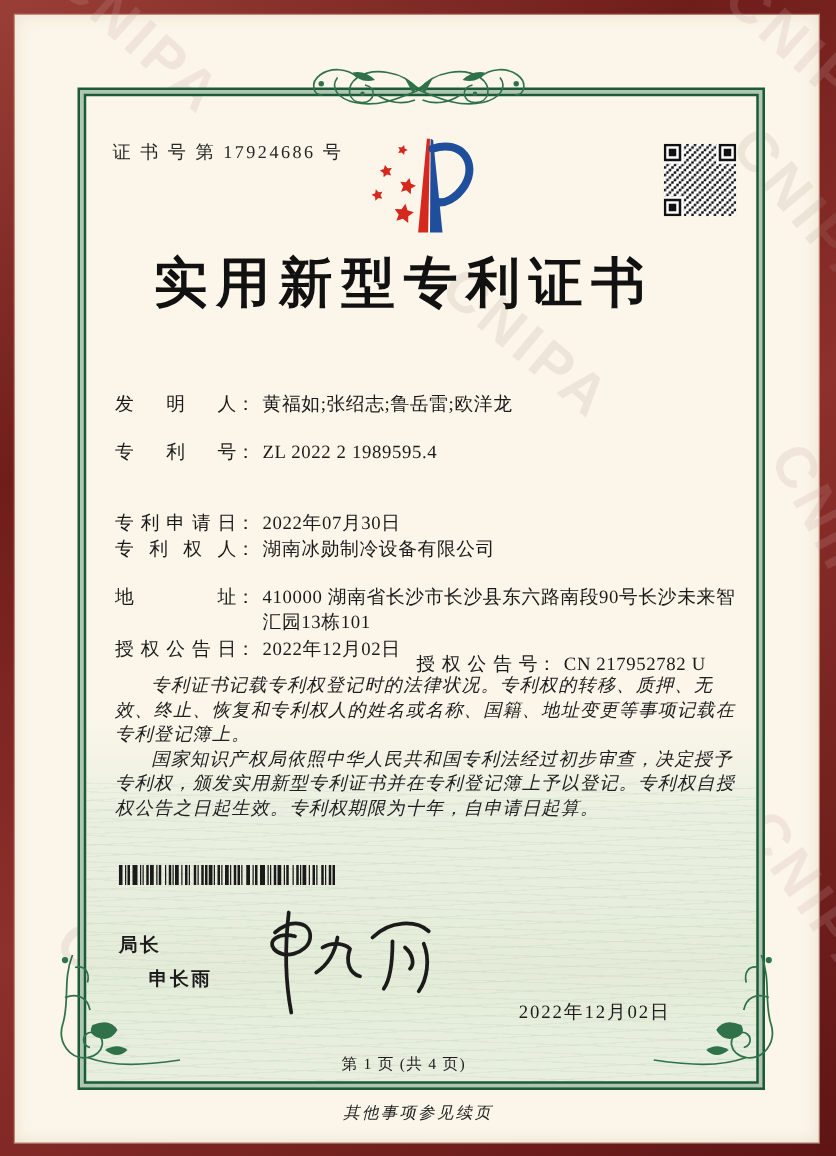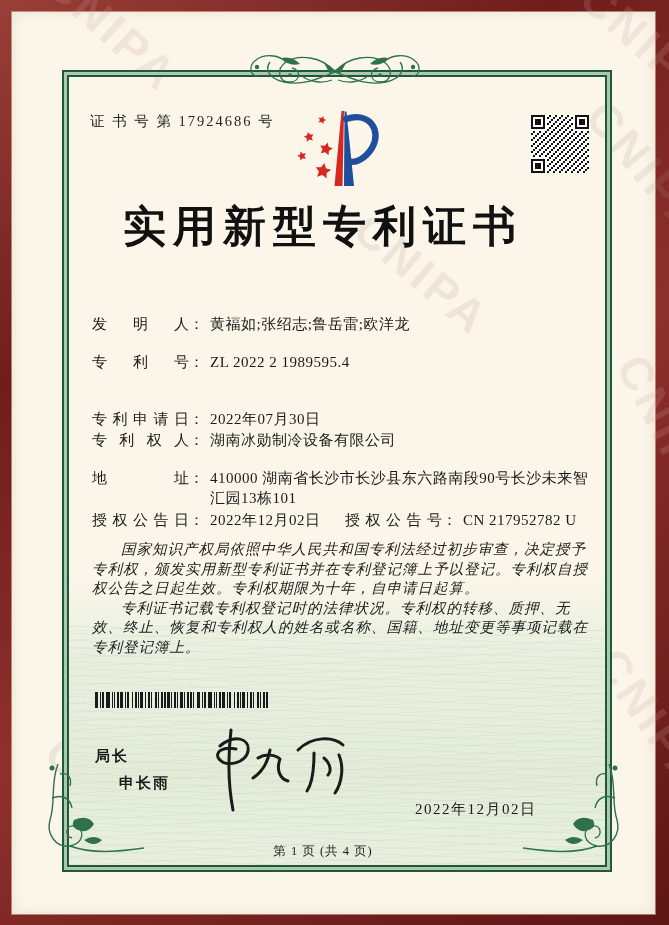--- a/index.html
+++ b/index.html
@@ -25,21 +25,21 @@
   .wm.gray{color:rgba(165,150,130,.16);} .wm.pink{color:rgba(205,160,158,.20);}
   #cert-no{left:90px;top:112px;font-size:14.5px;letter-spacing:2px;color:#262626;}
   #title{left:50px;top:198px;width:546px;text-align:center;font-size:43px;font-weight:700;
      letter-spacing:7px;color:#111;}
   .row{position:absolute;left:92px;width:505px;font-size:15px;line-height:20px;}
   .lbl{display:inline-block;width:97px;text-align:justify;text-align-last:justify;
      vertical-align:top;color:#1a1a1a;}
   .colon{display:inline-block;vertical-align:top;margin-right:6px;}
   .val{display:inline-block;vertical-align:top;letter-spacing:.5px;color:#1a1a1a;}
   .val.wide{width:385px;}
-  #row-grant2{left:345px;width:260px;}
+  #row-grant2{left:333px;width:260px;margin-top:12px;}
   #body-text{left:92px;top:540px;width:500px;font-size:14.5px;line-height:19.5px;
      font-style:italic;letter-spacing:1px;color:#202020;}
   #body-text p{margin:0;text-indent:2em;}
   #signer-title{left:95px;top:747px;font-family:"Liberation Sans","DejaVu Sans",sans-serif;
      font-weight:700;font-size:15px;letter-spacing:2px;}
   #signer-name{left:95px;top:774px;font-family:"Liberation Sans","DejaVu Sans",sans-serif;
      font-weight:700;font-size:15px;letter-spacing:2px;margin-left:24px;}
   #issue-date{left:415px;top:800px;font-size:15px;letter-spacing:1.5px;}
   #page-no{left:50px;top:843px;width:546px;text-align:center;font-size:12.5px;letter-spacing:1px;}
   #footer-note{left:0;top:881px;width:669px;text-align:center;font-size:13px;font-style:italic;
@@ -172,22 +172,22 @@
     <span class="lbl">地址</span><span class="colon">：</span><span class="val wide">410000 湖南省长沙市长沙县东六路南段90号长沙未来智汇园13栋101</span>
   </div>
   <div class="row" style="top:510px;">
     <span class="lbl">授权公告日</span><span class="colon">：</span><span class="val">2022年12月02日</span>
   </div>
   <div class="row" id="row-grant2" style="top:510px;">
     <span class="lbl">授权公告号</span><span class="colon">：</span><span class="val">CN 217952782 U</span>
   </div>
 
   <div id="body-text" class="abs">
+    <p>专利证书记载专利权登记时的法律状况。专利权的转移、质押、无效、终止、恢复和专利权人的姓名或名称、国籍、地址变更等事项记载在专利登记簿上。</p>
     <p>国家知识产权局依照中华人民共和国专利法经过初步审查，决定授予专利权，颁发实用新型专利证书并在专利登记簿上予以登记。专利权自授权公告之日起生效。专利权期限为十年，自申请日起算。</p>
-    <p>专利证书记载专利权登记时的法律状况。专利权的转移、质押、无效、终止、恢复和专利权人的姓名或名称、国籍、地址变更等事项记载在专利登记簿上。</p>
   </div>
 
   <svg class="abs" style="left:95px;top:692px;" width="174" height="16" viewBox="0 0 174 16">
     <line x1="0" y1="8" x2="174" y2="8" stroke="#1a1a1a" stroke-width="16" stroke-dasharray="3 2 1 1 2 2 4 2 1 1 1 2 2 1 3 2 1 1 2 3 1 2 2 1 1 1 3 2 1 2 2 1 1 3 2 1 1 2 2 1 2 1 3 1 1 2 2 1 1 2 3 1 1 2 2 1 2 1 1 3"></line>
   </svg>
 
   <div id="signer-title" class="abs">局长</div>
   <div id="signer-name" class="abs">申长雨</div>
 
   <svg class="abs" style="left:190px;top:726px;" width="165" height="88" viewBox="0 0 165 88">
@@ -198,13 +198,14 @@
       <path d="M68,32 C76,27 86,29 90,33 C86,44 90,53 98,55"></path>
       <path d="M108,24 C122,10 143,10 153,19"></path>
       <path d="M124,27 C124,45 122,58 117,65"></path>
       <path d="M134,32 C140,37 142,45 138,49"></path>
       <path d="M149,29 C154,41 152,57 145,67"></path>
     </g>
   </svg>
 
   <div id="issue-date" class="abs">2022年12月02日</div>
   <div id="page-no" class="abs">第 1 页 (共 4 页)</div>
+  <div id="footer-note" class="abs">其他事项参见续页</div>
 </div>
 
 </body></html>

